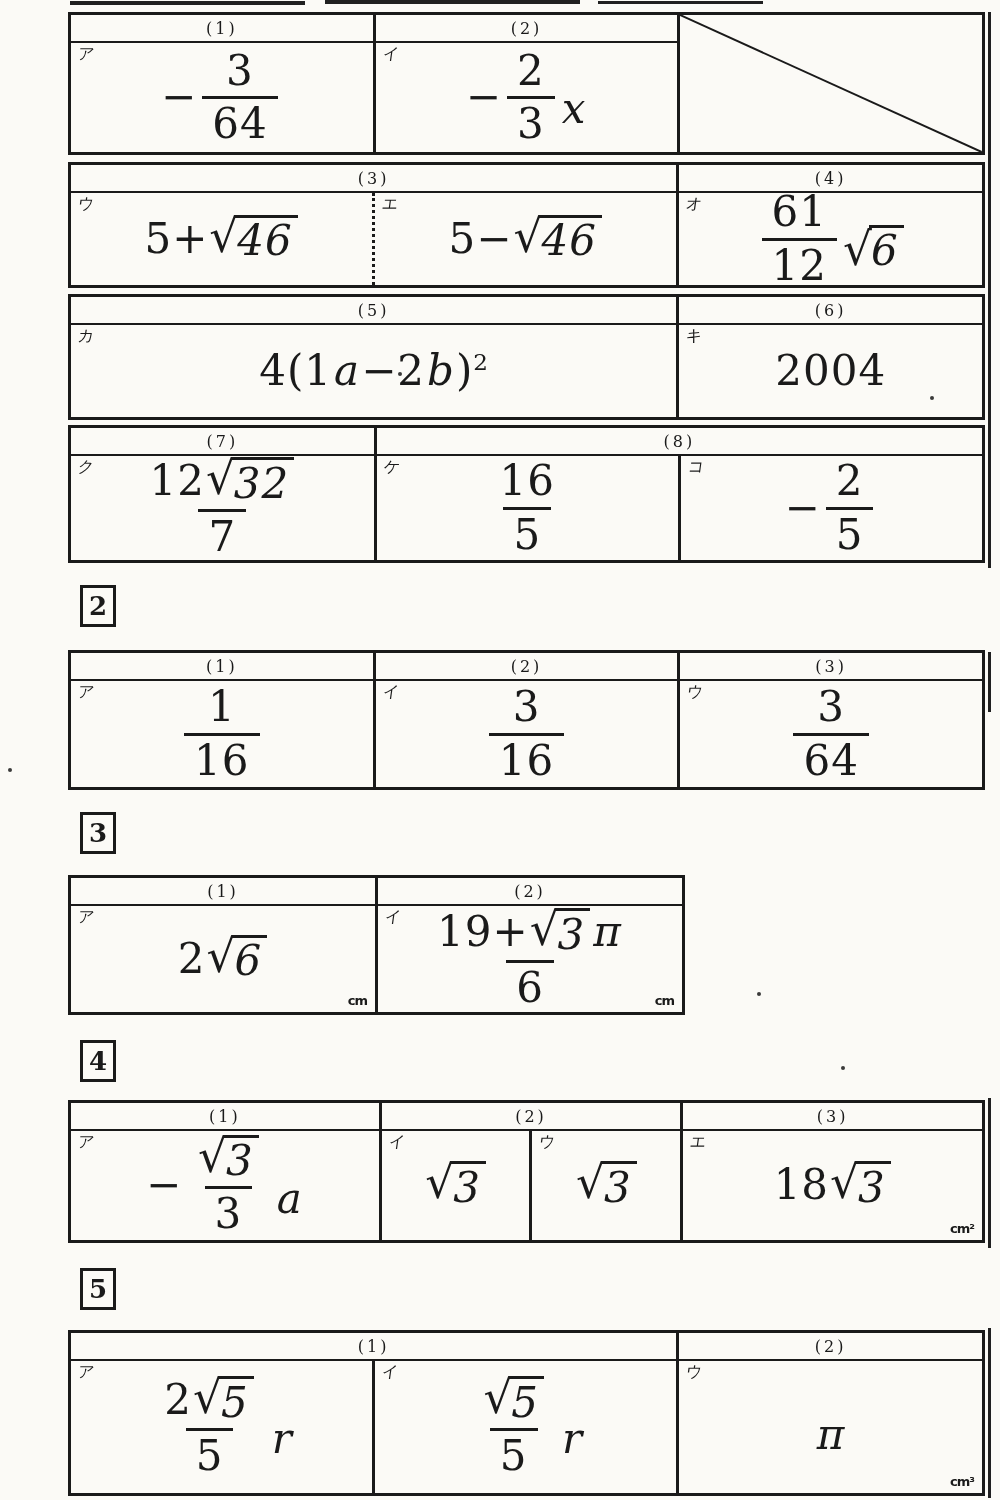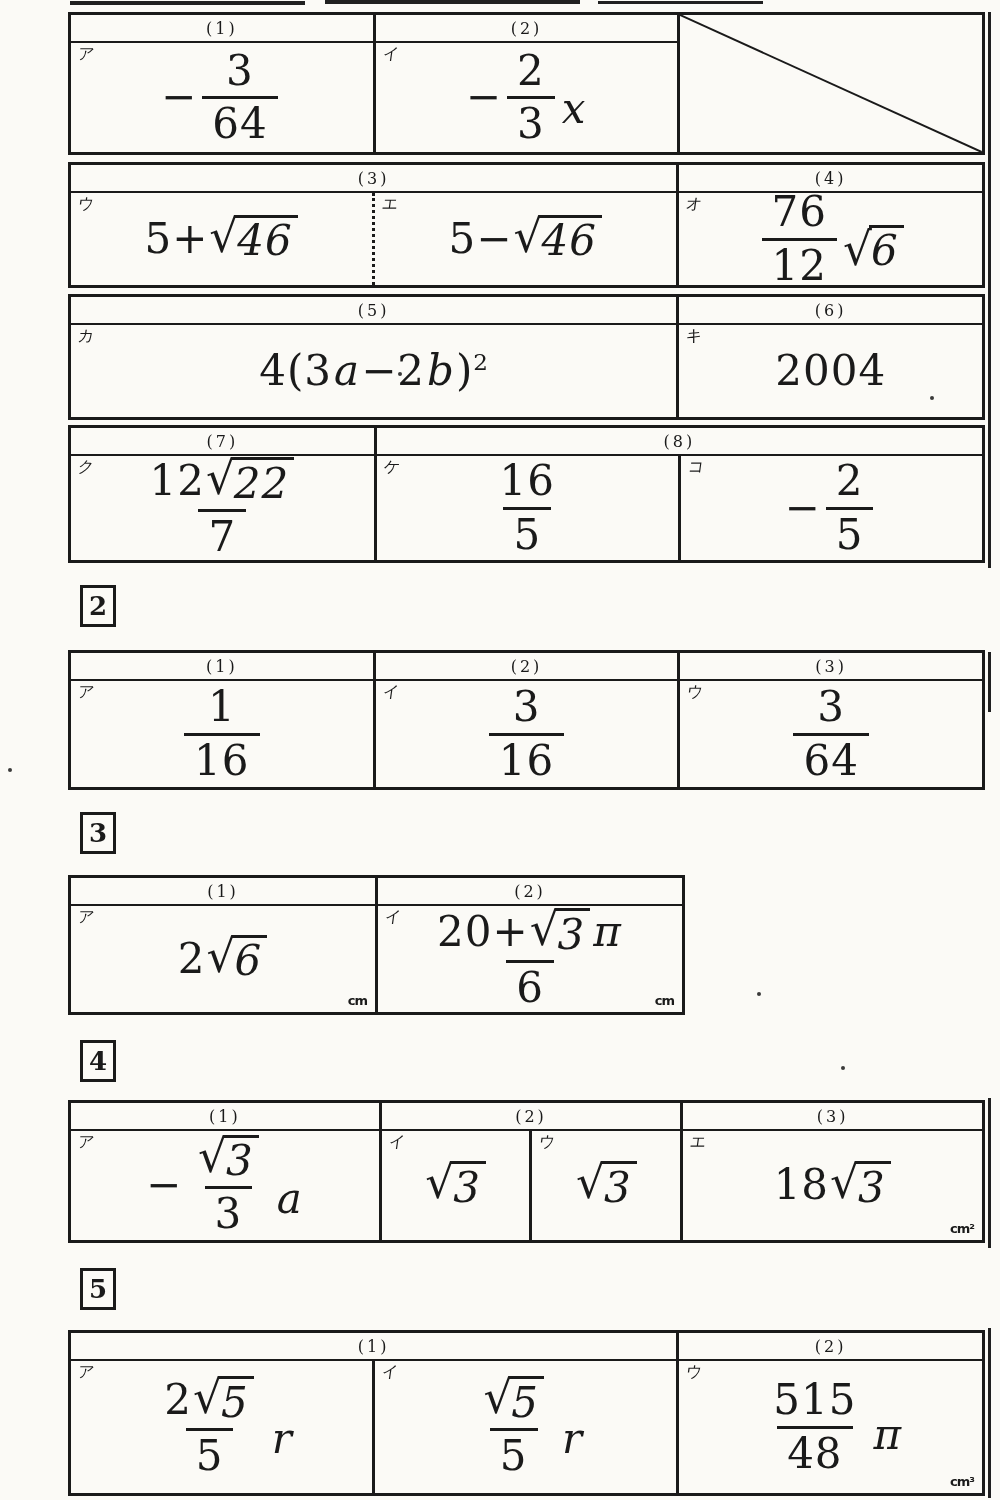--- a/index.html
+++ b/index.html
@@ -186,42 +186,42 @@
           </div>
         </div>
         <div class="group" style="flex: 1 1 0%;">
           <div class="ghead">(4)</div>
           <div class="gcells">
             <div class="cell">
               <span class="kana">オ</span>
               <span class="math">
                 <span class="frac">
                   <span class="num">
-                    <span class="tx">76</span>
+                    <span class="tx">61</span>
                   </span>
                   <span class="den">
                     <span class="tx">12</span>
                   </span>
                 </span>
                 <span class="sq" style="transform: translateY(10px); display: inline-block;"><span class="rad">√</span><span class="vin">
                     <span class="tx">6</span>
                   </span></span>
               </span>
             </div>
           </div>
         </div>
       </div>
       <div class="band" style="height: 126px; margin-bottom: 5px;">
         <div class="group" style="flex: 2 1 0%;">
           <div class="ghead">(5)</div>
           <div class="gcells">
             <div class="cell">
               <span class="kana">カ</span>
               <span class="math">
-                <span class="tx">4(3</span>
+                <span class="tx">4(1</span>
                 <i class="var">a</i>
                 <span class="tx">−2</span>
                 <i class="var">b</i>
                 <span class="tx">)</span>
                 <sup>2</sup>
               </span>
             </div>
           </div>
         </div>
         <div class="group" style="flex: 1 1 0%;">
@@ -242,21 +242,21 @@
           <div class="gcells">
             <div class="cell">
               <span class="kana">ク</span>
               <span class="math">
                 <span class="frac">
                   <span class="num">
                     <span class="tx">12</span>
                     <span class="sq">
                       <span class="rad">√</span>
                       <span class="vin">
-                        <span class="tx">22</span>
+                        <span class="tx">32</span>
                       </span>
                     </span>
                   </span>
                   <span class="den">
                     <span class="tx">7</span>
                   </span>
                 </span>
               </span>
             </div>
           </div>
@@ -374,21 +374,21 @@
           </div>
         </div>
         <div class="group" style="flex: 1 1 0%;">
           <div class="ghead">(2)</div>
           <div class="gcells">
             <div class="cell">
               <span class="kana">イ</span>
               <span class="math">
                 <span class="frac">
                   <span class="num">
-                    <span class="tx">20+</span>
+                    <span class="tx">19+</span>
                     <span class="sq">
                       <span class="rad">√</span>
                       <span class="vin">
                         <span class="tx">3</span>
                       </span>
                     </span>
                     <i class="var">π</i>
                   </span>
                   <span class="den">
                     <span class="tx">6</span>
@@ -520,28 +520,20 @@
               </span>
             </div>
           </div>
         </div>
         <div class="group" style="flex: 1 1 0%;">
           <div class="ghead">(2)</div>
           <div class="gcells">
             <div class="cell">
               <span class="kana">ウ</span>
               <span class="math">
-                <span class="frac">
-                  <span class="num">
-                    <span class="tx">515</span>
-                  </span>
-                  <span class="den">
-                    <span class="tx">48</span>
-                  </span>
-                </span>
                 <i class="var" style="transform: translateY(8px); display: inline-block;">π</i>
               </span>
               <span class="unit">cm³</span>
             </div>
           </div>
         </div>
       </div>
     </div>
 
   <div id="artifacts">

